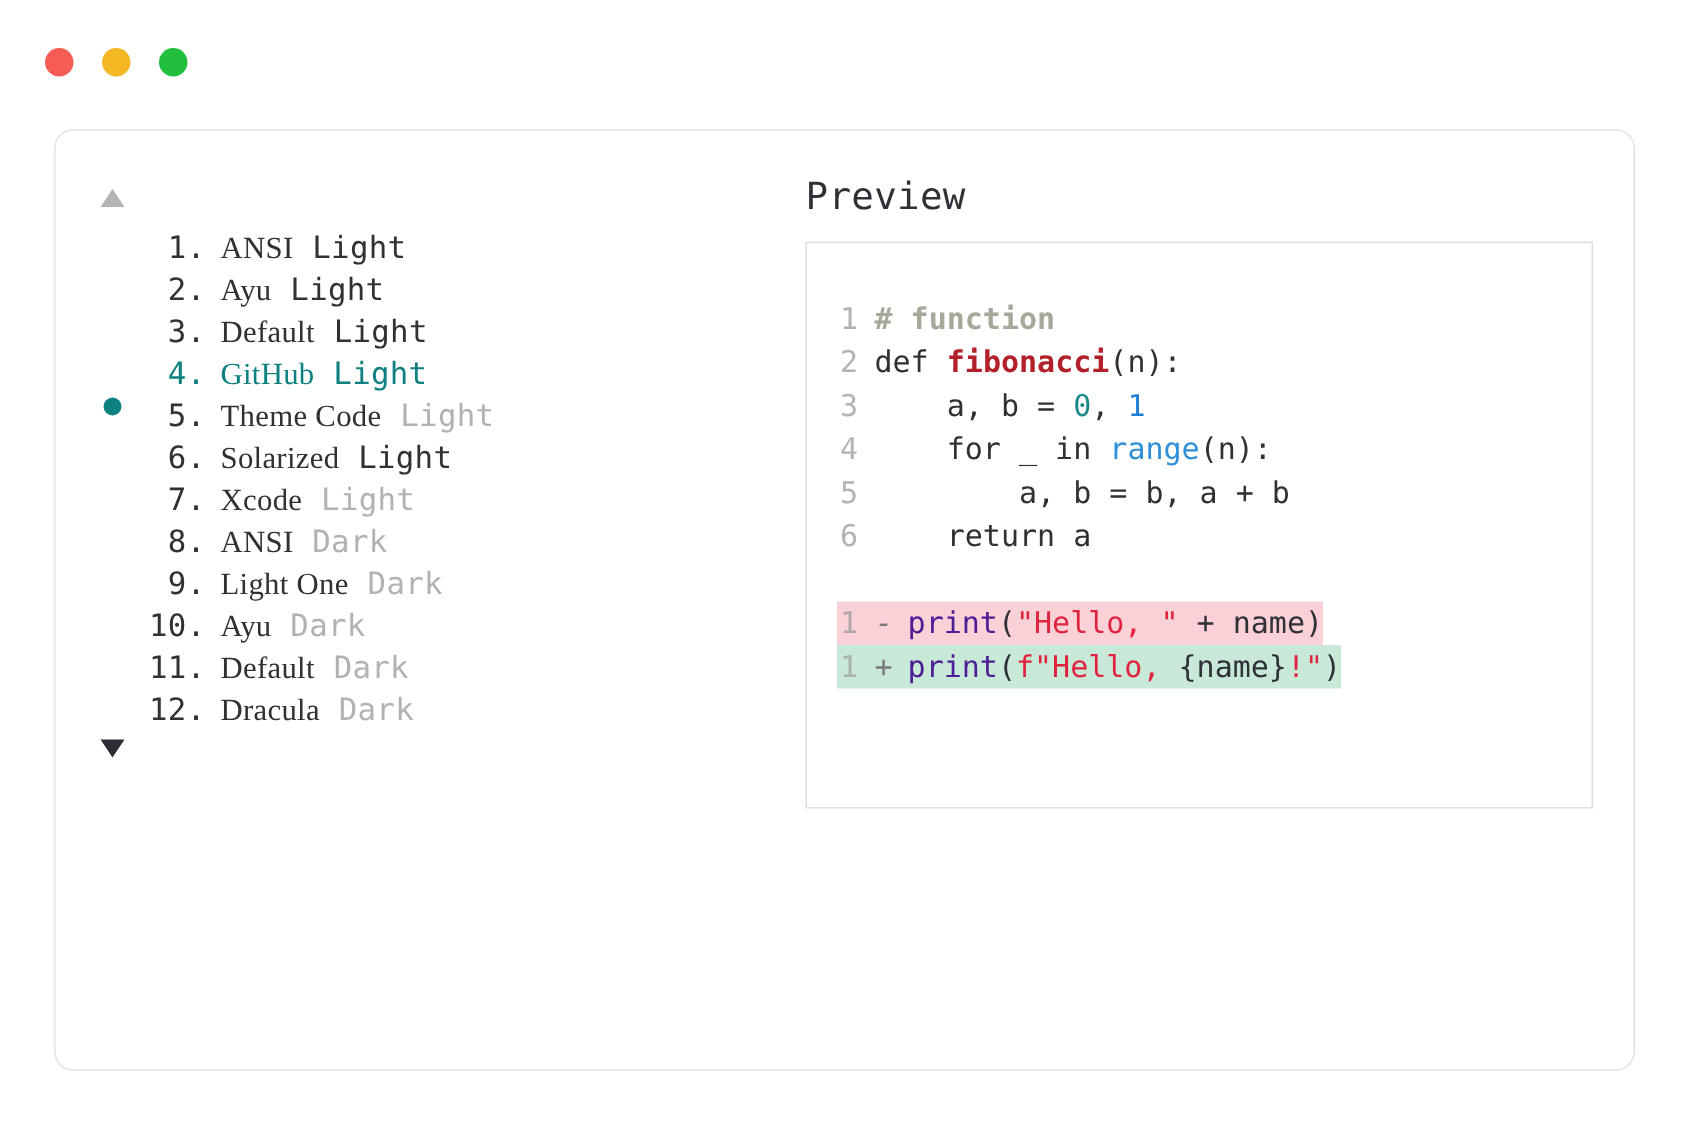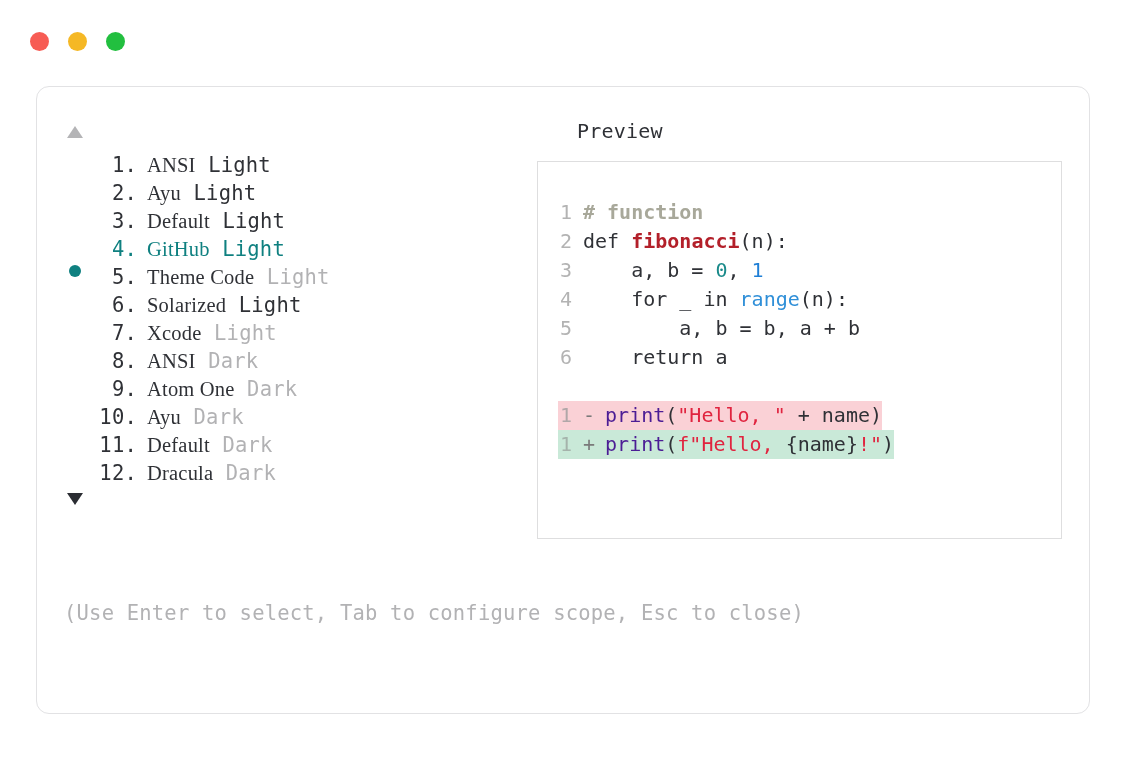--- a/index.html
+++ b/index.html
@@ -86,23 +86,22 @@
 
   .hint {
     position:absolute; left:27px; top:512px;
     font-size:20.5px; line-height:28px;
     color:#b2b2b4; white-space:pre; letter-spacing:0.2px;
   }
 
   
   .right { position:absolute; left:500px; top:30px; width:530px; }
   .preview-label {
-    font-size:20px; line-height:28px; color:#2f3136;
+    font-size:25px; line-height:28px; color:#2f3136;
     letter-spacing:0.2px;
-    margin-left:40px;
   }
   .preview-box {
     margin-top:16px;
     width:525px; height:378px;
     border:1px solid #dededf;
     background:#ffffff;
     padding:36px 0 0 0;
     overflow:hidden;
   }
 
@@ -156,30 +155,29 @@
 
         <div class="theme-list" id="theme-list">
             <div class="theme-row"><span class="bullet-cell"></span><span class="idx">1.</span><span class="name">ANSI</span><span class="variant "> Light</span></div>
             <div class="theme-row"><span class="bullet-cell"></span><span class="idx">2.</span><span class="name">Ayu</span><span class="variant "> Light</span></div>
             <div class="theme-row"><span class="bullet-cell"></span><span class="idx">3.</span><span class="name">Default</span><span class="variant "> Light</span></div>
             <div class="theme-row"><span class="bullet-cell"><span class="bullet" style="background: rgb(15, 128, 128);"></span></span><span class="idx idx-sel" style="color: rgb(15, 128, 128);">4.</span><span class="name name-sel" style="color: rgb(15, 128, 128);">GitHub</span><span class="variant variant-sel" style="color: rgb(15, 128, 128);"> Light</span></div>
             <div class="theme-row"><span class="bullet-cell"></span><span class="idx">5.</span><span class="name">Theme Code</span><span class="variant variant-muted"> Light</span></div>
             <div class="theme-row"><span class="bullet-cell"></span><span class="idx">6.</span><span class="name">Solarized</span><span class="variant "> Light</span></div>
             <div class="theme-row"><span class="bullet-cell"></span><span class="idx">7.</span><span class="name">Xcode</span><span class="variant variant-muted"> Light</span></div>
             <div class="theme-row"><span class="bullet-cell"></span><span class="idx">8.</span><span class="name">ANSI</span><span class="variant variant-muted"> Dark</span></div>
-            <div class="theme-row"><span class="bullet-cell"></span><span class="idx">9.</span><span class="name">Atom One</span><span class="variant variant-muted"> Dark</span></div>
+            <div class="theme-row"><span class="bullet-cell"></span><span class="idx">9.</span><span class="name">Light One</span><span class="variant variant-muted"> Dark</span></div>
             <div class="theme-row"><span class="bullet-cell"></span><span class="idx">10.</span><span class="name">Ayu</span><span class="variant variant-muted"> Dark</span></div>
             <div class="theme-row"><span class="bullet-cell"></span><span class="idx">11.</span><span class="name">Default</span><span class="variant variant-muted"> Dark</span></div>
             <div class="theme-row"><span class="bullet-cell"></span><span class="idx">12.</span><span class="name">Dracula</span><span class="variant variant-muted"> Dark</span></div>
           </div>
 
         <div class="scroll-arrow arrow-down"></div>
       </div>
 
-      <div class="hint">(Use Enter to select, Tab to configure scope, Esc to close)</div>
 
       <div class="right">
         <div class="preview-label">Preview</div>
         <div class="preview-box">
           <div class="code" id="code-block"><div class="code-line"><span class="ln">1</span><span class="src"><span class="tok-comment"># function</span></span></div><div class="code-line"><span class="ln">2</span><span class="src"><span class="tok-kw">def </span><span class="tok-fn">fibonacci</span><span class="tok-plain">(n):</span></span></div><div class="code-line"><span class="ln">3</span><span class="src"><span class="tok-plain">    a, b = </span><span class="tok-num-t">0</span><span class="tok-plain">, </span><span class="tok-num-b">1</span></span></div><div class="code-line"><span class="ln">4</span><span class="src"><span class="tok-plain">    for _ in </span><span class="tok-builtin">range</span><span class="tok-plain">(n):</span></span></div><div class="code-line"><span class="ln">5</span><span class="src"><span class="tok-plain">        a, b = b, a + b</span></span></div><div class="code-line"><span class="ln">6</span><span class="src"><span class="tok-plain">    return a</span></span></div><div class="gap"></div><div class="diff-line diff-del"><span class="diff-wrap"><span class="diff-ln">1</span><span class="diff-sign">-</span><span><span class="tok-print">print</span><span class="tok-plain">(</span><span class="tok-str">"Hello, "</span><span class="tok-plain"> + name)</span></span></span></div><div class="diff-line diff-add"><span class="diff-wrap"><span class="diff-ln">1</span><span class="diff-sign">+</span><span><span class="tok-print">print</span><span class="tok-plain">(</span><span class="tok-str">f"Hello, </span><span class="tok-plain">{name}</span><span class="tok-str">!"</span><span class="tok-plain">)</span></span></span></div></div>
         </div>
       </div>
 
     </div>
   </div>

